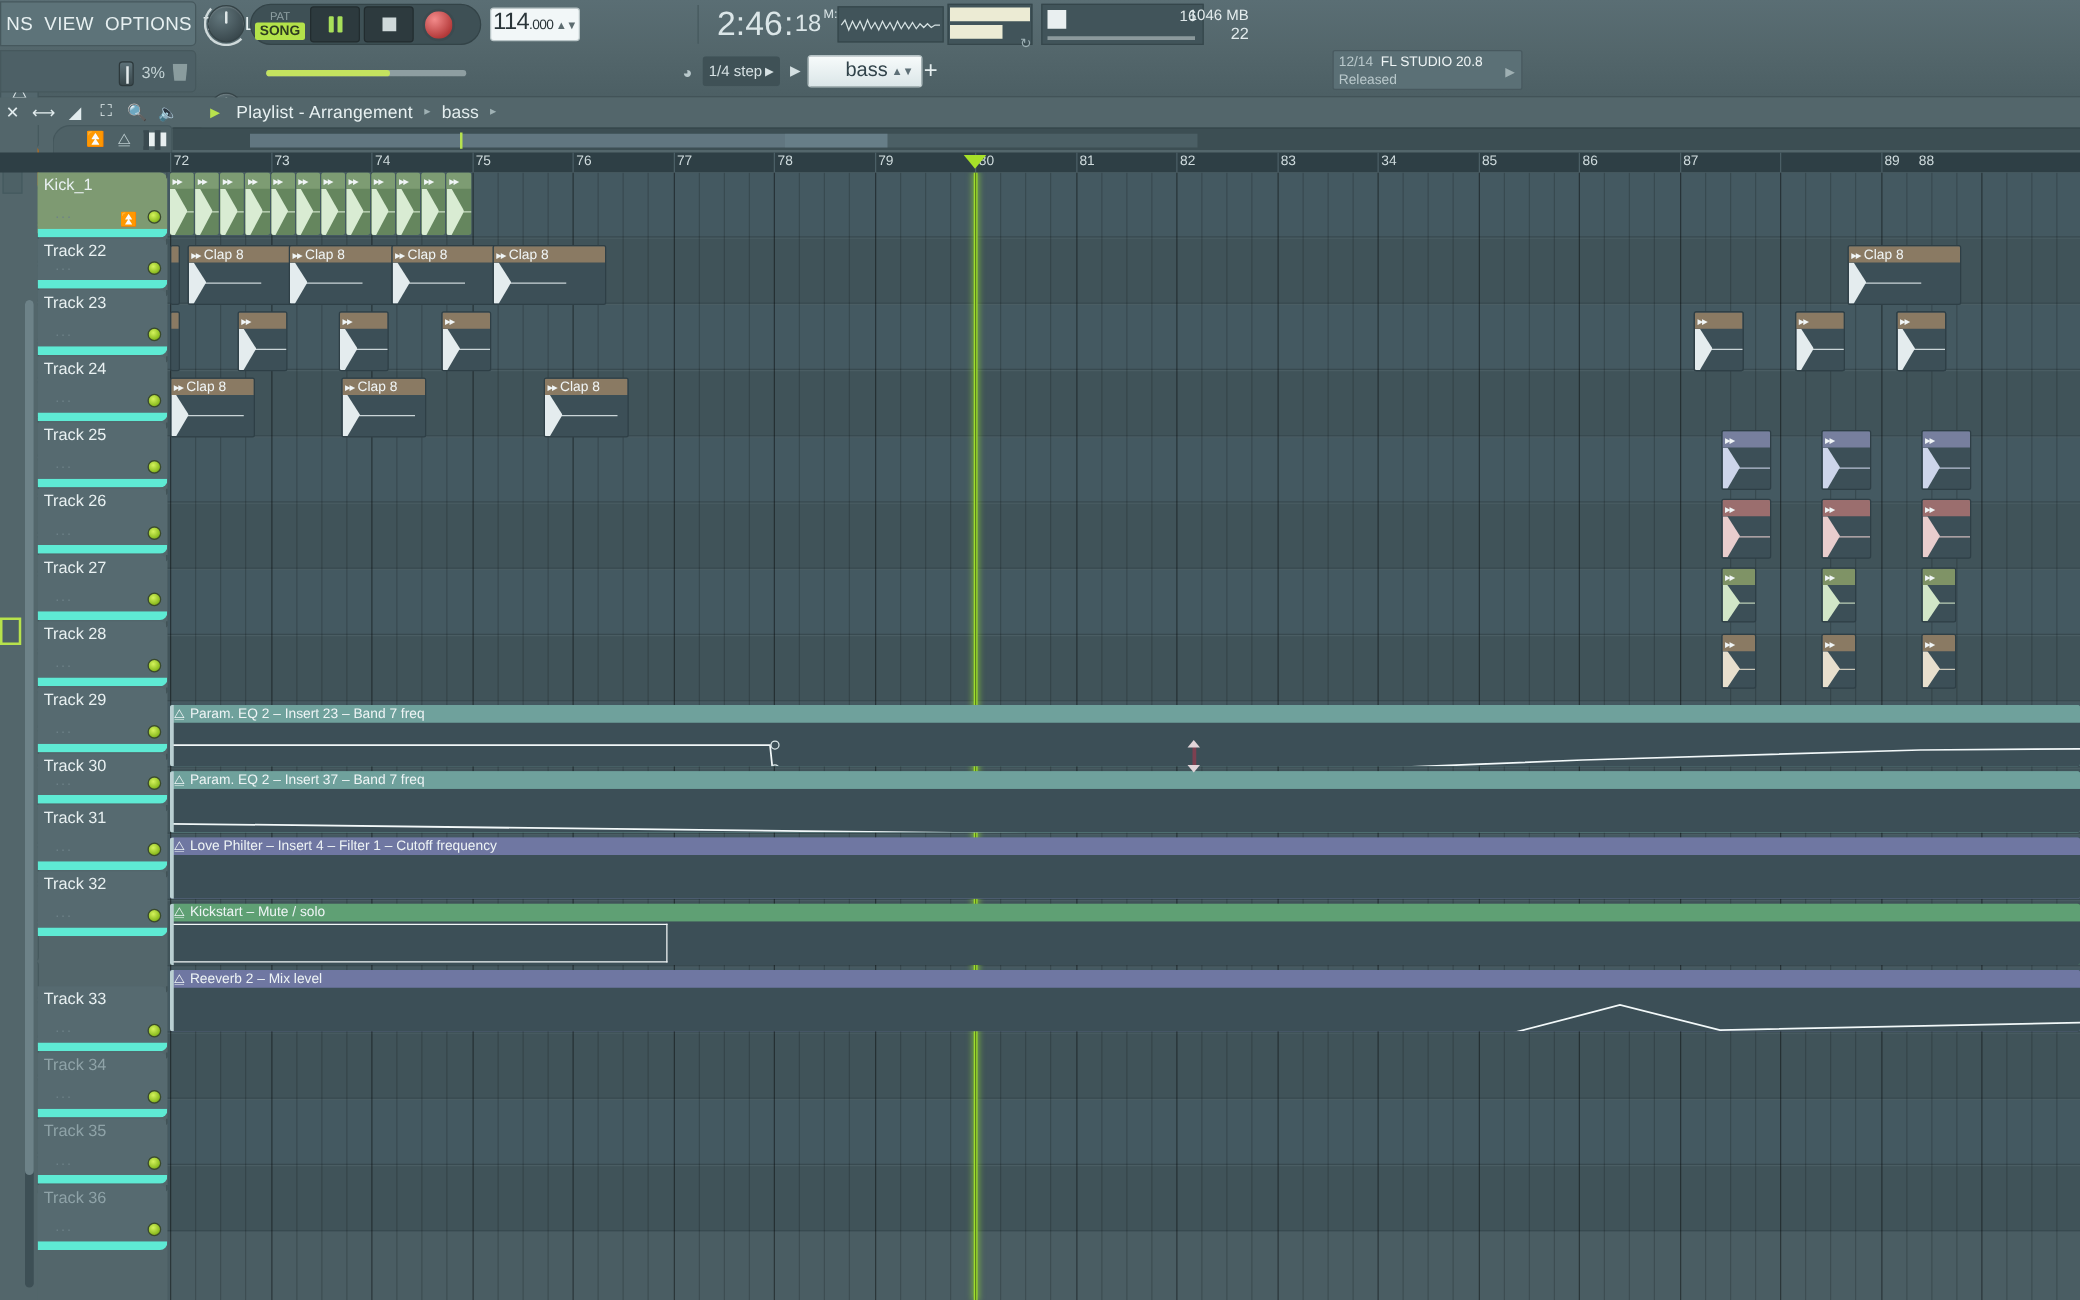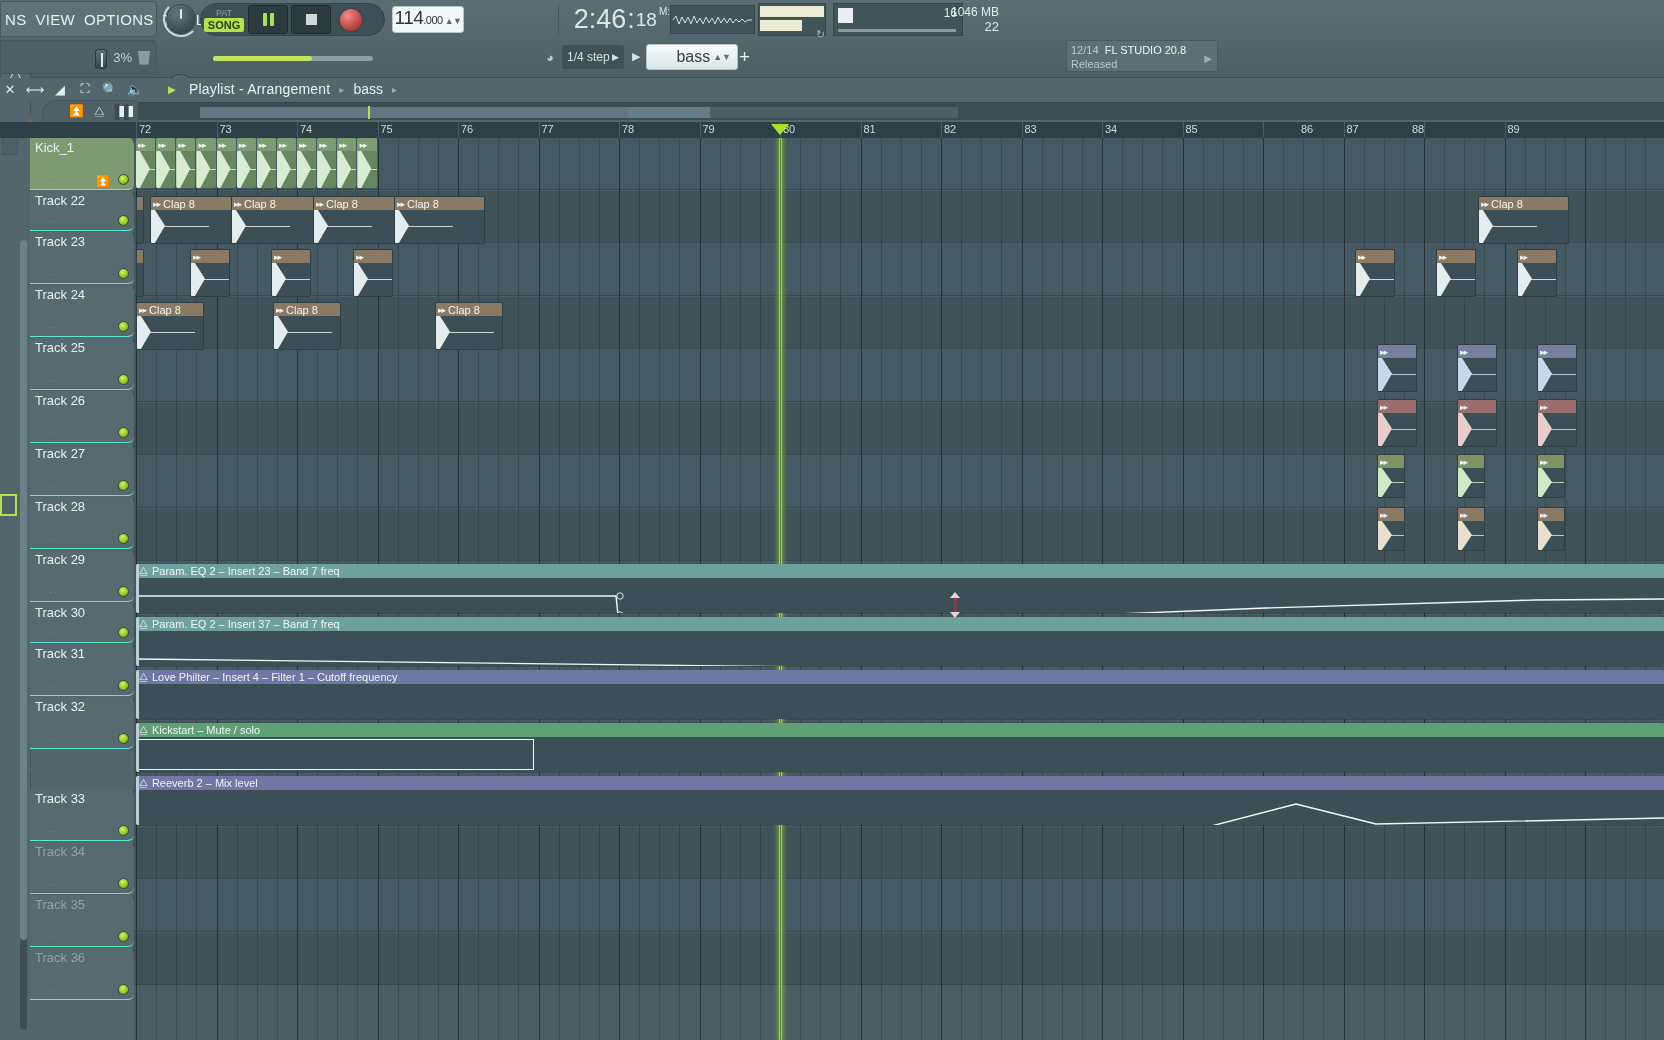--- a/index.html
+++ b/index.html
@@ -202,21 +202,21 @@
   #playmark{
     position:absolute; top:24px; width:0;height:0;
     border-left:9px solid transparent; border-right:9px solid transparent;
     border-top:11px solid #a6e028;
   }
 
   
   #trackheads{ position:absolute; left:30px; top:38px; width:104px; }
   .thead{
     position:relative; width:104px; background:#566a70;
-    border-bottom:1px solid #5eead4;
+    border-bottom:7px solid #5eead4;
     border-radius:0 6px 6px 0;
     margin-bottom:1px;
   }
   .thead.sel{ background:#7e9a72; }
   .thead .tname{
     position:absolute; left:5px; top:2px; font-size:13px; color:#e9f1f2;
     white-space:nowrap;
   }
   .thead.dim .tname{ color:#8fa3a8; }
   .thead .dots{
@@ -506,25 +506,25 @@
       <div class="bar-num" style="left: 863.5px;">81</div>
       <div class="bar-tick" style="left: 941px;"></div>
       <div class="bar-num" style="left: 944px;">82</div>
       <div class="bar-tick" style="left: 1021.5px;"></div>
       <div class="bar-num" style="left: 1024.5px;">83</div>
       <div class="bar-tick" style="left: 1102px;"></div>
       <div class="bar-num" style="left: 1105px;">34</div>
       <div class="bar-tick" style="left: 1182.5px;"></div>
       <div class="bar-num" style="left: 1185.5px;">85</div>
       <div class="bar-tick" style="left: 1263px;"></div>
-      <div class="bar-num" style="left: 1266px; margin-left: 35px;">86</div>
+      <div class="bar-num" style="left: 1266px;">86</div>
       <div class="bar-tick" style="left: 1343.5px;"></div>
       <div class="bar-num" style="left: 1346.5px;">87</div>
       <div class="bar-tick" style="left: 1424px;"></div>
-      <div class="bar-num" style="left: 1373px; padding-left: 39px;">88</div>
+      <div class="bar-num" style="left: 1496px; padding-left: 39px;">88</div>
       <div class="bar-tick" style="left: 1504.5px;"></div>
       <div class="bar-num" style="left: 1507.5px;">89</div>
     </div>
   <div id="playmark" style="left: 771px;"></div>
 
   <div id="trackheads">
       <div class="thead sel" style="height: 52px;">
         <div class="tname">Kick_1</div>
         <div class="dots">···</div>
         <div class="wav">⏫</div>

